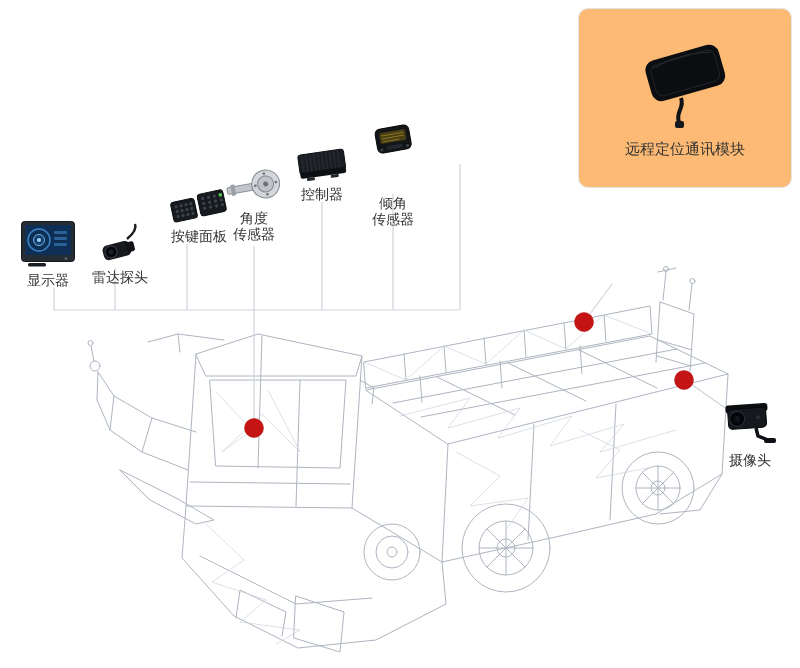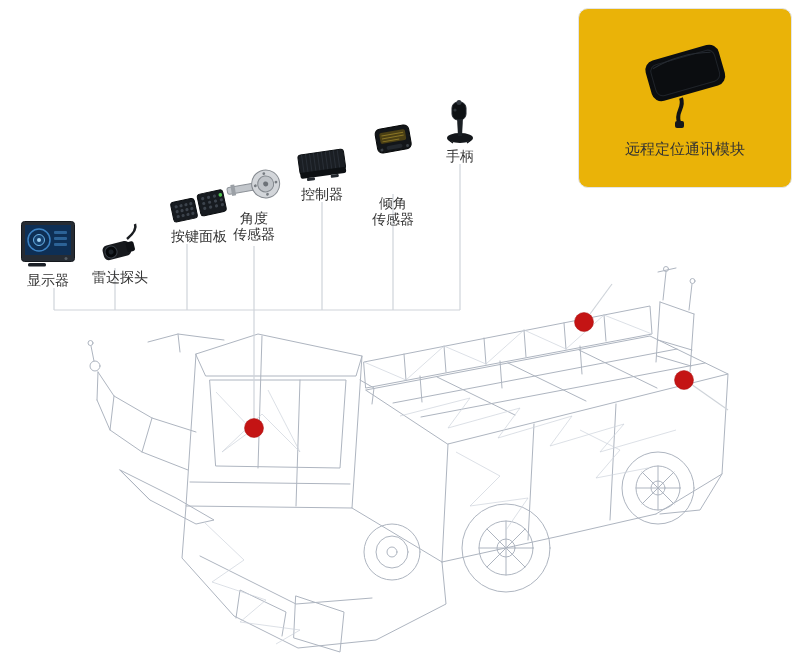--- a/index.html
+++ b/index.html
@@ -13,21 +13,21 @@
   .connector{fill:none;stroke:#cfd4da;stroke-width:1.2;}
   .marker{fill:#c41414;stroke:#a80f0f;stroke-width:.5;}
   .callout{
     position:absolute;display:flex;flex-direction:column;align-items:center;gap:4px;
   }
   .callout .lbl{
     font-size:14px;color:#333;line-height:16px;text-align:center;white-space:nowrap;
   }
   .module-box{
     position:absolute;left:578px;top:8px;width:212px;height:178px;
-    border:1px solid #e3e5e8;border-radius:10px;background:#eab308;
+    border:1px solid #e3e5e8;border-radius:10px;background:#fdba74;
     display:flex;flex-direction:column;align-items:center;justify-content:center;gap:10px;
   }
   .module-box .lbl{font-size:15px;color:#333;white-space:nowrap;}
 </style>
 </head>
 <body>
 
 <div class="stage">
 
   <svg class="wire" width="800" height="668" viewBox="0 0 800 668">
@@ -218,40 +218,43 @@
         <rect x="11" y="13" width="26" height="11" rx="2" fill="#4a3f14"></rect>
         <path d="M13,16 H35 M13,19 H35 M13,22 H30" stroke="#8a7526" stroke-width="1" fill="none"></path>
         <circle cx="11" cy="30" r="1.5" fill="#3b4147"></circle>
         <circle cx="37" cy="30" r="1.5" fill="#3b4147"></circle>
         <rect x="16" y="27" width="16" height="4" rx="2" fill="#23282e"></rect>
       </g>
     </svg>
     <div class="lbl"><span>倾角</span><br><span>传感器</span></div>
   </div>
 
-  <div class="callout" style="left:441px;top:96px;">
-    <svg width="38" height="48" viewBox="0 0 38 48">
-      <ellipse cx="19" cy="42" rx="13" ry="5" fill="#14171b"></ellipse>
-      <path d="M17,40 L16,22 L22,22 L21,40 Z" fill="#1b2025"></path>
-      <rect x="11" y="6" width="14" height="18" rx="6" fill="#0e1114" stroke="#23282e"></rect>
-      <circle cx="18" cy="6.5" r="2.5" fill="#31373e"></circle>
-      <circle cx="14" cy="14" r="1.6" fill="#2c3238"></circle>
-      <path d="M8,44 L12,47 M30,44 L26,47" stroke="#14171b" stroke-width="1.5"></path>
-    </svg>
-    <div class="lbl">手柄</div>
-  </div>
 
   <div class="module-box">
     <svg width="100" height="92" viewBox="0 0 100 92">
       <g transform="rotate(-16 50 34)">
         <rect x="12" y="14" width="76" height="42" rx="10" fill="#0b0d10"></rect>
         <rect x="17" y="19" width="66" height="32" rx="7" fill="none" stroke="#20242a"></rect>
         <path d="M20,22 q30,-8 60,0" stroke="#262b32" fill="none"></path>
       </g>
       <path d="M46,60 C50,70 40,74 44,84" fill="none" stroke="#101316" stroke-width="4"></path>
       <rect x="40" y="83" width="9" height="7" rx="2" fill="#15181c"></rect>
     </svg>
     <div class="lbl">远程定位通讯模块</div>
   </div>
 
 
+  <div class="callout" style="left:722px;top:396px;">
+    <svg width="56" height="52" viewBox="0 0 56 52">
+      <g transform="rotate(-4 28 20)">
+        <rect x="4" y="8" width="42" height="8" rx="3" fill="#0b0e11"></rect>
+        <rect x="6" y="12" width="38" height="20" rx="4" fill="#15181d" stroke="#060809"></rect>
+        <circle cx="15" cy="22" r="7.5" fill="#04060a" stroke="#2b3138"></circle>
+        <circle cx="15" cy="22" r="3" fill="#10151b"></circle>
+        <circle cx="36" cy="22" r="2" fill="#2b3138"></circle>
+      </g>
+      <path d="M34,32 L36,40 L46,44" stroke="#0d1014" stroke-width="3.5" fill="none"></path>
+      <rect x="42" y="42" width="12" height="5" rx="2" fill="#0d1014"></rect>
+    </svg>
+    <div class="lbl">摄像头</div>
+  </div>
 
 </div>
 
 </body></html>

